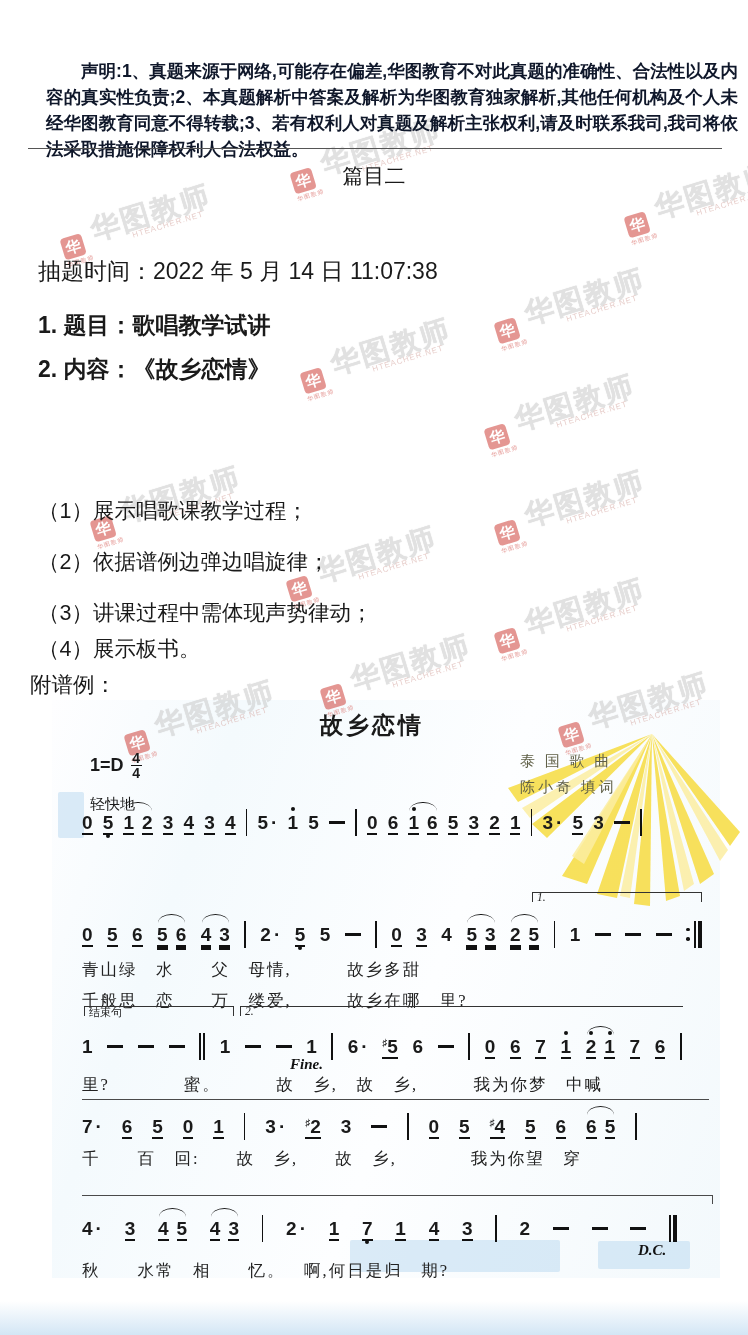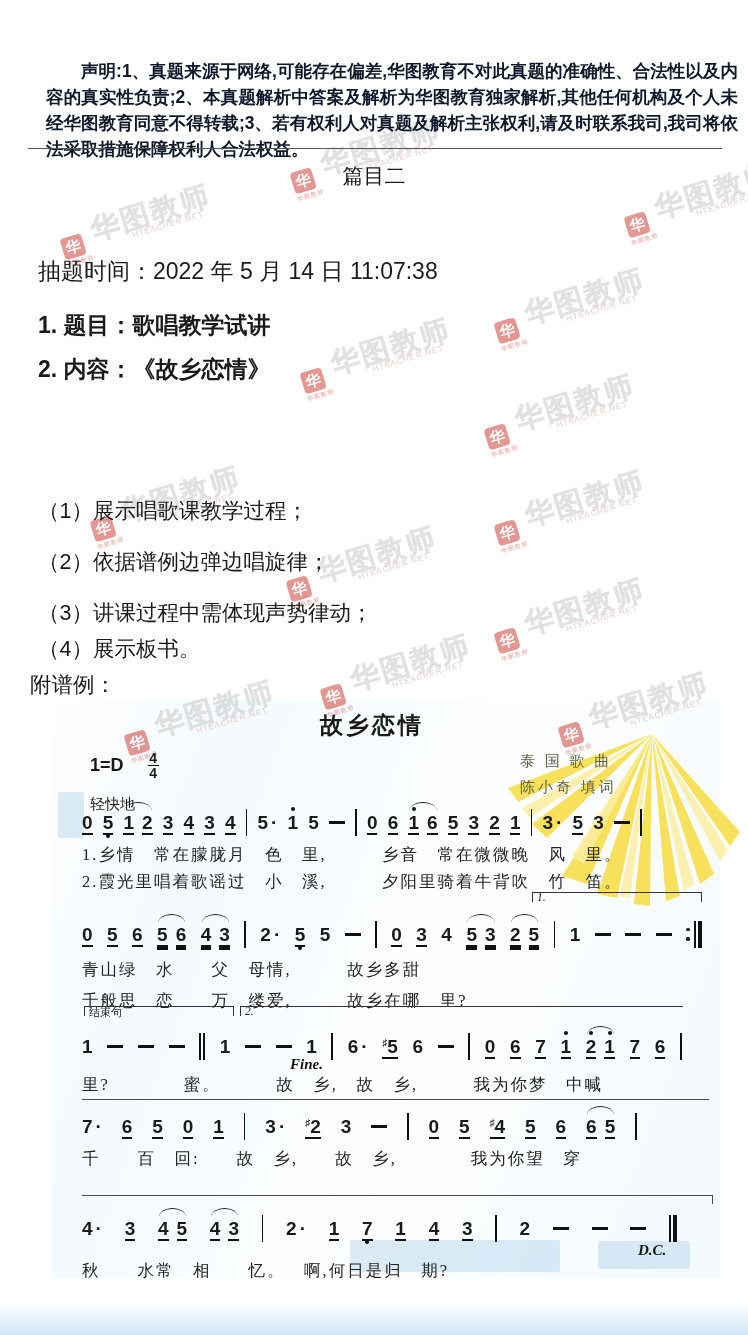--- a/index.html
+++ b/index.html
@@ -34,21 +34,21 @@
   .f-time{top:256px;}
   .qitem{position:absolute;left:38px;width:700px;font-size:23px;font-weight:bold;line-height:50px;}
   .q1{top:300px;} .q2{top:344px;} .q3{top:384px;}
   .req{position:absolute;left:38px;font-size:21.5px;}
   .r1{top:496px;} .r2{top:547px;} .r3{top:598px;} .r4{top:634px;}
   .score-intro{position:absolute;left:30px;top:670px;font-size:21.5px;}
   
   .score{position:absolute;left:52px;top:700px;width:668px;height:578px;}
   .score-title{position:absolute;left:0;top:10px;width:640px;text-align:center;
                font-size:23px;font-weight:bold;letter-spacing:3px;}
-  .keyrow{position:absolute;left:38px;top:52px;display:flex;align-items:center;gap:24px;
+  .keyrow{position:absolute;left:38px;top:52px;display:flex;align-items:center;gap:7px;
           font-weight:bold;font-size:18px;}
   .meterfrac{display:inline-flex;flex-direction:column;align-items:center;font-size:14px;line-height:12px;}
   .meterfrac .fracline{width:11px;border-top:1.4px solid #111;margin:1px 0;}
   .tempo{position:absolute;left:38px;top:80px;font-size:15px;font-family:"Liberation Serif",serif;margin-top:15px;}
   .credits{position:absolute;left:468px;top:48px;font-size:15px;line-height:26px;
            font-family:"Liberation Serif",serif;color:#5f5f46;letter-spacing:3px;white-space:pre;}
   .sunburst{position:absolute;left:360px;top:26px;z-index:-1;}
   .sep{position:absolute;left:30px;border-top:1.2px solid #4a4a4a;}
   .sep1{top:399px;width:627px;}
   .sep2{top:495px;width:630px;height:8px;border-right:1.4px solid #4a4a4a;}
@@ -484,24 +484,20 @@
             <span class="ng">
               <span>3</span>
             </span>
             <i class="odot"></i>
           </span>
           <span class="dash"></span>
           <span class="bar">
             <i class="bl"></i>
           </span>
         </div>
-        <div class="lyrics">
-          <div class="lyrline">1.乡情　常在朦胧月　色　里,　　　乡音　常在微微晚　风　里。</div>
-          <div class="lyrline">2.霞光里唱着歌谣过　小　溪,　　　夕阳里骑着牛背吹　竹　笛。</div>
-        </div>
       </div>
     <div class="system sys2">
         <div class="volta tl tr" style="left: 450px; width: 168px; top: -24px;">
           <span class="vlabel">1.</span>
         </div>
         <div class="notes">
           <span class="nt u1">
             <i class="odot"></i>
             <span class="ng">
               <span>0</span>

